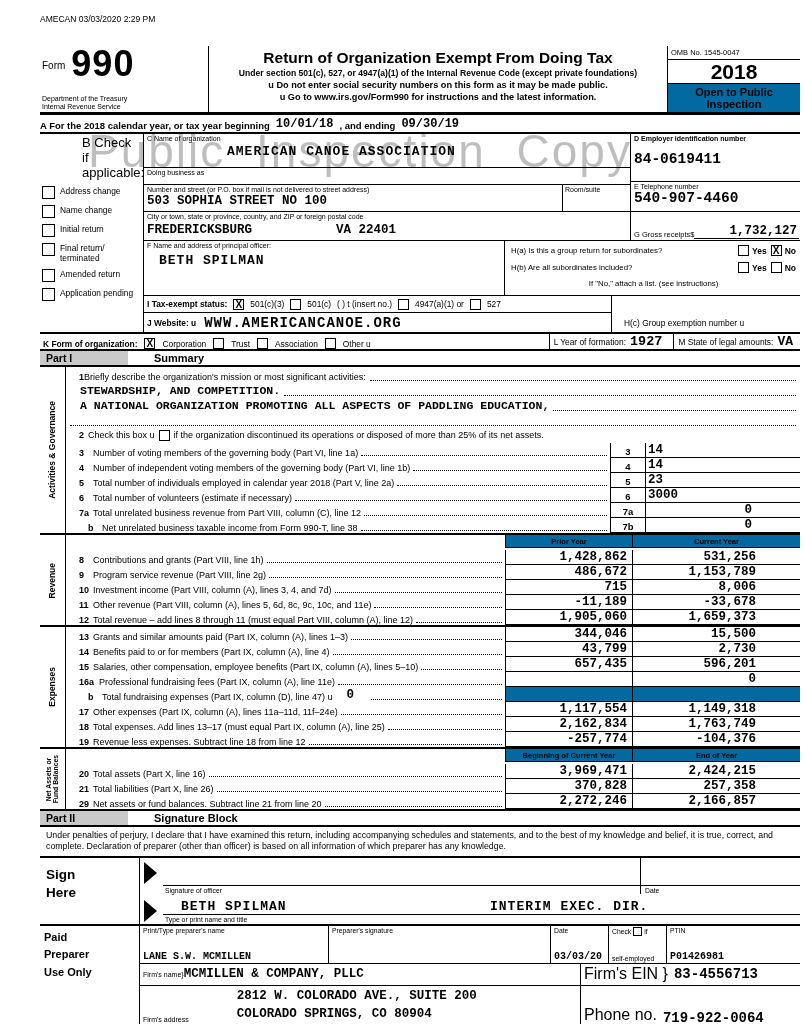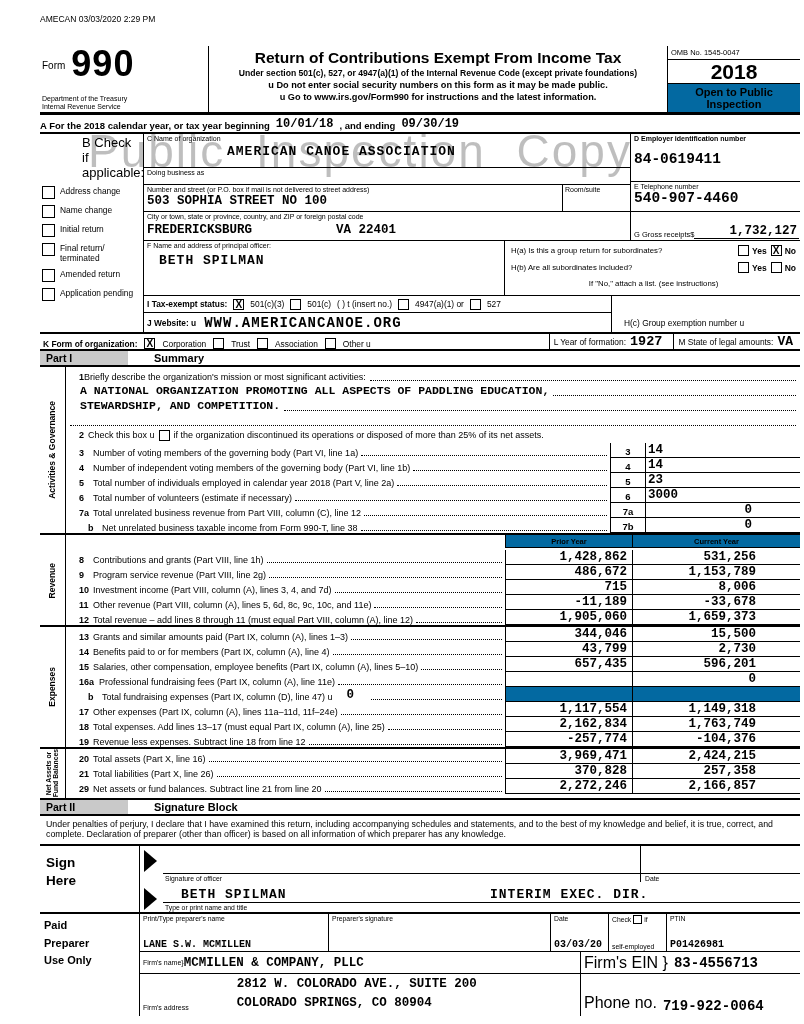--- a/index.html
+++ b/index.html
@@ -157,21 +157,21 @@
         <div class="form990">
           <span class="w">Form</span>
           <span class="n">990</span>
         </div>
         <div class="dept">
           <div>Department of the Treasury</div>
           <div>Internal Revenue Service</div>
         </div>
       </div>
       <div class="hdr-mid">
-        <div class="hdr-title">Return of Contributions Exempt From Income Tax</div>
+        <div class="hdr-title">Return of Organization Exempt From Doing Tax</div>
         <div class="hdr-sub">Under section 501(c), 527, or 4947(a)(1) of the Internal Revenue Code (except private foundations)</div>
         <div class="hdr-note">u  Do not enter social security numbers on this form as it may be made public.</div>
         <div class="hdr-note">u  Go to www.irs.gov/Form990  for instructions and the latest information.</div>
       </div>
       <div class="hdr-right">
         <div class="omb">OMB No. 1545-0047</div>
         <div class="taxyear">2018</div>
         <div class="open shade">
           <div>Open to Public</div>
           <div>Inspection</div>
@@ -349,25 +349,25 @@
         <div class="side">
             <span class="vtext">Activities &amp; Governance</span>
           </div>
         <div class="grows">
           <div class="missline">
             <span class="ln b" style="padding-left:13px; font-size:9px;">1</span>
             <span style="font-size:9px;">Briefly describe the organization's mission or most significant activities:</span>
             <span class="fill"></span>
           </div>
           <div class="missline">
+            <span class="txt mono">STEWARDSHIP, AND COMPETITION.</span>
+            <span class="fill"></span>
+          </div>
+          <div class="missline">
             <span class="txt mono">A NATIONAL ORGANIZATION PROMOTING ALL ASPECTS OF PADDLING EDUCATION,</span>
-            <span class="fill"></span>
-          </div>
-          <div class="missline">
-            <span class="txt mono">STEWARDSHIP, AND COMPETITION.</span>
             <span class="fill"></span>
           </div>
           <div class="missline">
               <span class="fill"></span>
             </div>
           <div class="l2">
             <span class="ln b" style="padding-left:13px;">2</span>
             <span>Check this box u</span>
             <span class="cb"></span>
             <span>if the organization discontinued its operations or disposed of more than 25% of its net assets.</span>
@@ -530,20 +530,25 @@
           </div>
         </div>
       </div>
 
       <div class="grp">
         <div class="side">
             <span class="vtext pre" style="font-size:6.8px">Net Assets or
 Fund Balances</span>
           </div>
         <div class="grows">
+          <div class="p1row">
+            <span style="flex:1"></span>
+            <span class="c1 colhdr shade">Beginning of Current Year</span>
+            <span class="c2 colhdr shade">End of Year</span>
+          </div>
           <div class="p1row">
             <span class="ln">20</span>
             <span>Total assets (Part X, line 16)</span>
               <span class="lead"></span>
             <span class="c1 mono">3,969,471</span>
             <span class="c2 mono">2,424,215</span>
           </div>
           <div class="p1row">
             <span class="ln">21</span>
             <span>Total liabilities (Part X, line 26)</span>

